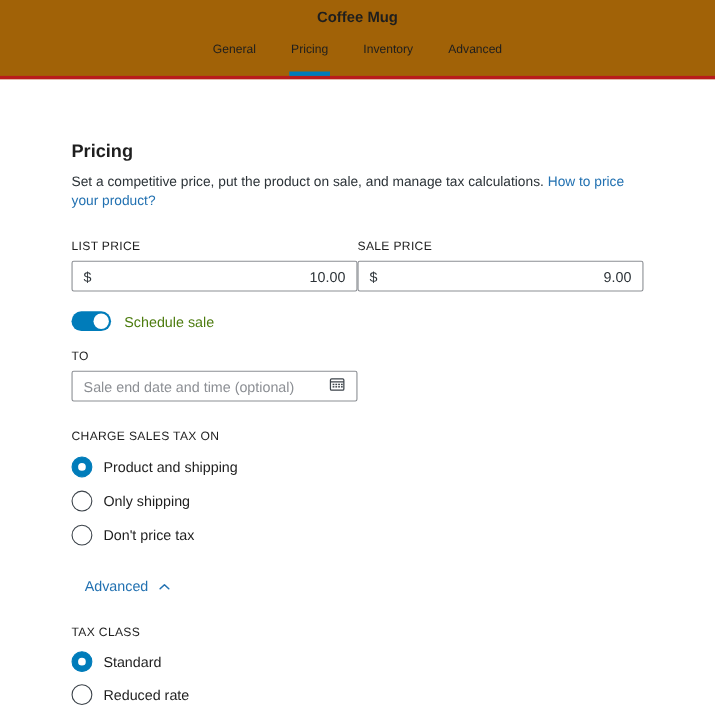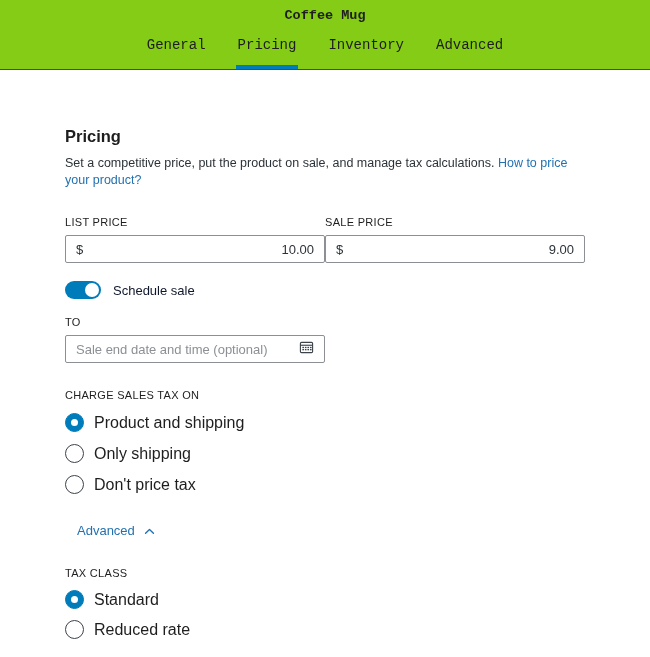--- a/index.html
+++ b/index.html
@@ -6,40 +6,39 @@
   html, body {
     width: 650px; height: 657px;
     background: #ffffff;
     font-family: "Liberation Sans", sans-serif;
     color: #1e1e1e;
     overflow: hidden;
   }
   
   .header {
     padding-top: 8px;
-    border-bottom: 1px solid #b91c1c;
-    background: #84cc16;
-    font-family: Liberation Mono, monospace;
+    border-bottom: 3px solid #b91c1c;
+    background: #a16207;
   }
   .header-title {
     text-align: center;
     font-size: 13.5px;
     font-weight: 700;
     color: #1e1e1e;
     height: 16px;
     line-height: 16px;
   }
   .tabs {
     margin-top: 14px;
     display: flex;
     justify-content: center;
     gap: 28px;
   }
   .tab {
-    font-size: 14px;
+    font-size: 11px;
     color: #1e1e1e;
     line-height: 14px;
     padding: 0 2px 13px 2px;
     border-bottom: 4px solid transparent;
     cursor: pointer;
   }
   .tab.active { border-bottom-color: #007cba; font-weight: 500; }
   
   .content { padding: 57px 65px 0 65px; }
   .section-title {
@@ -110,21 +109,21 @@
   .toggle::after {
     content: "";
     position: absolute;
     top: 2px; left: 2px;
     width: 14px; height: 14px;
     border-radius: 50%;
     background: #fff;
     transition: left .1s;
   }
   .toggle.on::after { left: 20px; }
-  .toggle-label { font-size: 13px; color: #0f172a; }
+  .toggle-label { font-size: 13px; color: #4d7c0f; }
   .date-row { margin-top: 17px; }
   
   .group { margin-top: 26px; }
   .radio-row {
     display: flex; align-items: center; gap: 10px;
     margin-top: 12px;
     height: 19px;
     cursor: pointer;
   }
   .radio-ctrl {
@@ -138,21 +137,21 @@
   .radio-row.checked .radio-ctrl { background: #007cba; border-color: #007cba; }
   .radio-row.checked .radio-ctrl::after {
     content: "";
     position: absolute;
     top: 50%; left: 50%;
     width: 7px; height: 7px;
     margin: -3.5px 0 0 -3.5px;
     border-radius: 50%;
     background: #fff;
   }
-  .radio-label { font-size: 16px; color: #1e1e1e; }
+  .radio-label { font-size: 13px; color: #1e1e1e; }
   
   .advanced-row {
     margin-top: 29px;
     display: flex; align-items: center; gap: 9px;
     font-size: 13px;
     cursor: pointer;
     width: max-content;
     margin-left: 12px;
   }
   .tax-class-group { margin-top: 29px; }

